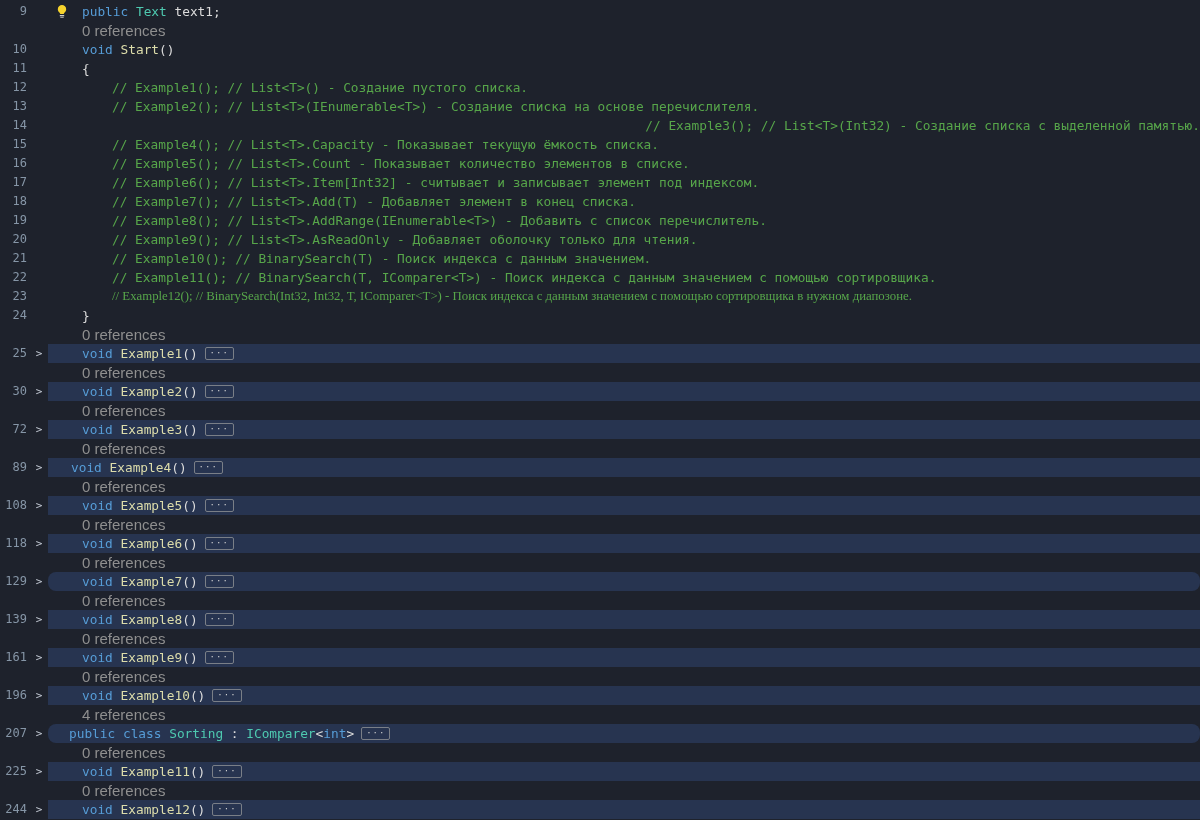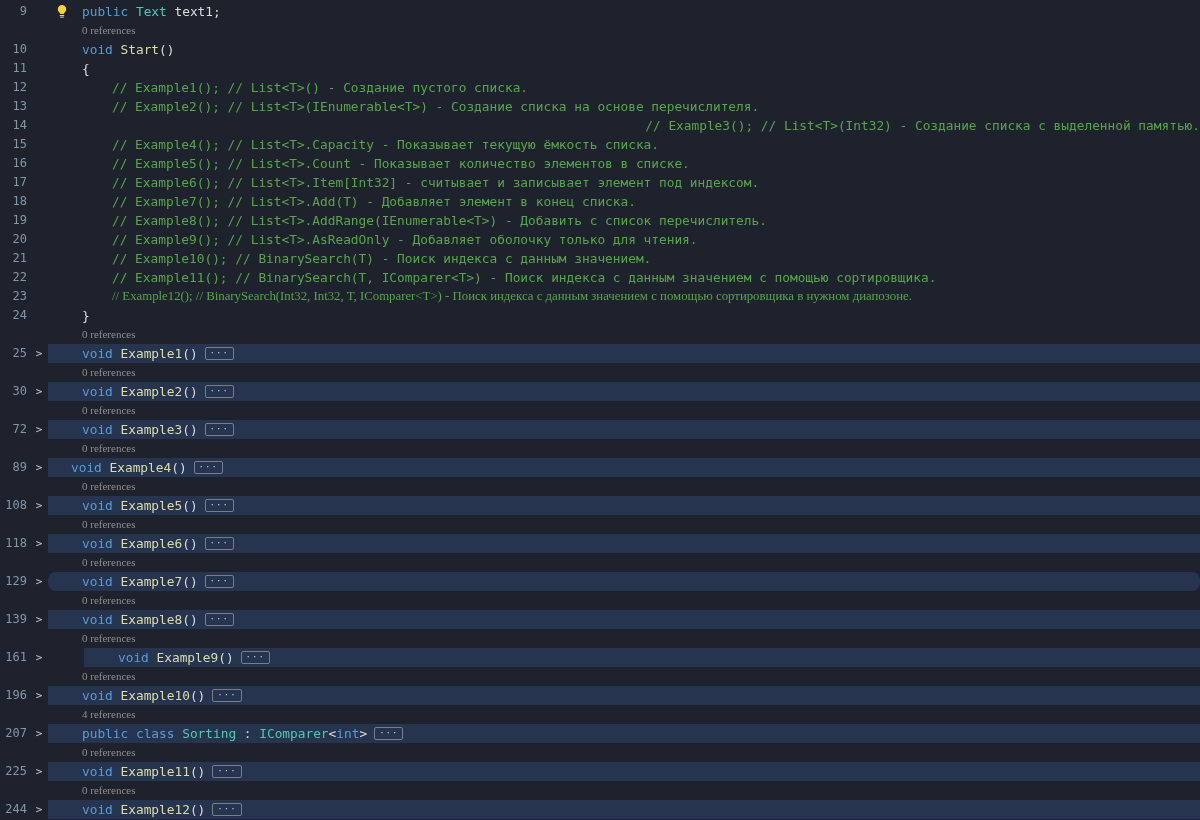--- a/index.html
+++ b/index.html
@@ -4,21 +4,21 @@
 <style>
   * { margin:0; padding:0; box-sizing:border-box; }
   html,body { width:1200px; height:820px; overflow:hidden; }
   body { background:var(--bg,#1e222c); font-family:"DejaVu Sans Mono", monospace; }
   #editor { position:relative; width:1200px; height:820px; padding-top:2px; }
   .row { display:flex; height:19px; line-height:19px; font-size:12.8px; position:relative; }
   .gut-num { flex:none; width:30px; text-align:right; padding-right:3px; color:var(--gutter,#8696a7); font-size:12px; }
   .gut-fold { flex:none; width:18px; text-align:center; color:var(--chevron,#c5ccd6); font-size:11px; }
   .content { flex:1 1 auto; white-space:pre; color:var(--plain,#dcdcdc); overflow:hidden; }
   .row.hl .content { background:var(--band,#273450); }
-  .lens .content { font-family:Liberation Serif, serif; font-size:11px; color:var(--lens,#8f8f8f); }
+  .lens .content { font-family:Liberation Sans, sans-serif; font-size:15px; color:var(--lens,#8f8f8f); }
   .tok-keyword { color:var(--keyword,#569cd6); }
   .tok-type    { color:var(--type,#4ec9b0); }
   .tok-method  { color:var(--method,#dcdcaa);text-align:right; }
   .tok-plain   { color:var(--plain,#dcdcdc); }
   .tok-comment { color:var(--comment,#57a64a); }
   .fold-box { display:inline-block; margin-left:7px; padding:0 4px; border:1px solid #7a7f87;
               border-radius:2px; font-size:9px; line-height:11px; letter-spacing:1px;
               color:#d0d0d0; position:relative; top:-2px; }
   .bulb { position:absolute; left:55px; top:2px; width:15px; height:15px; }
 </style>
@@ -197,41 +197,41 @@
       <div class="content" style="padding-left: 34px;"><span class="tok-keyword">void </span><span class="tok-method">Example8</span><span class="tok-plain">()</span><span class="fold-box">···</span></div>
     </div>
     <div class="row lens">
       <div class="gut-num"></div>
       <div class="gut-fold"></div>
       <div class="content" style="padding-left: 34px;">0 references</div>
     </div>
     <div class="row hl">
       <div class="gut-num">161</div>
       <div class="gut-fold">&gt;</div>
-      <div class="content" style="padding-left: 34px; margin-left: 36px;"><span class="tok-keyword">void </span><span class="tok-method">Example9</span><span class="tok-plain">()</span><span class="fold-box">···</span></div>
+      <div class="content" style="padding-left: 34px;"><span class="tok-keyword">void </span><span class="tok-method">Example9</span><span class="tok-plain">()</span><span class="fold-box">···</span></div>
     </div>
     <div class="row lens">
       <div class="gut-num"></div>
       <div class="gut-fold"></div>
       <div class="content" style="padding-left: 34px;">0 references</div>
     </div>
     <div class="row hl">
       <div class="gut-num">196</div>
       <div class="gut-fold">&gt;</div>
       <div class="content" style="padding-left: 34px;"><span class="tok-keyword">void </span><span class="tok-method">Example10</span><span class="tok-plain">()</span><span class="fold-box">···</span></div>
     </div>
     <div class="row lens">
       <div class="gut-num"></div>
       <div class="gut-fold"></div>
       <div class="content" style="padding-left: 34px;">4 references</div>
     </div>
     <div class="row hl">
       <div class="gut-num">207</div>
       <div class="gut-fold">&gt;</div>
-      <div class="content" style="padding-left: 34px;"><span class="tok-keyword">public class </span><span class="tok-type">Sorting</span><span class="tok-plain"> : </span><span class="tok-type">IComparer</span><span class="tok-plain">&lt;</span><span class="tok-keyword">int</span><span class="tok-plain">&gt;</span><span class="fold-box">···</span></div>
+      <div class="content" style="padding-left: 21px; border-radius: 8px;"><span class="tok-keyword">public class </span><span class="tok-type">Sorting</span><span class="tok-plain"> : </span><span class="tok-type">IComparer</span><span class="tok-plain">&lt;</span><span class="tok-keyword">int</span><span class="tok-plain">&gt;</span><span class="fold-box">···</span></div>
     </div>
     <div class="row lens">
       <div class="gut-num"></div>
       <div class="gut-fold"></div>
       <div class="content" style="padding-left: 34px;">0 references</div>
     </div>
     <div class="row hl">
       <div class="gut-num">225</div>
       <div class="gut-fold">&gt;</div>
       <div class="content" style="padding-left: 34px;"><span class="tok-keyword">void </span><span class="tok-method">Example11</span><span class="tok-plain">()</span><span class="fold-box">···</span></div>

